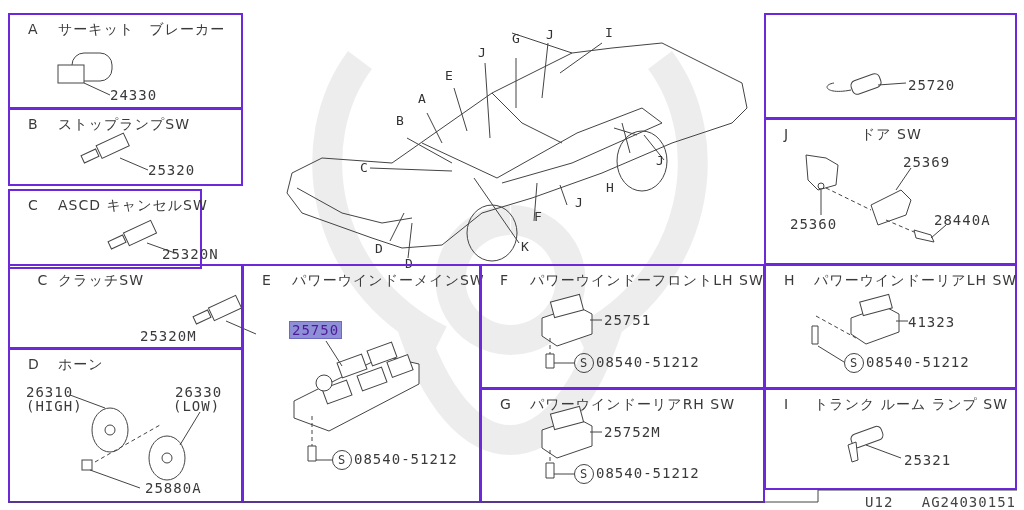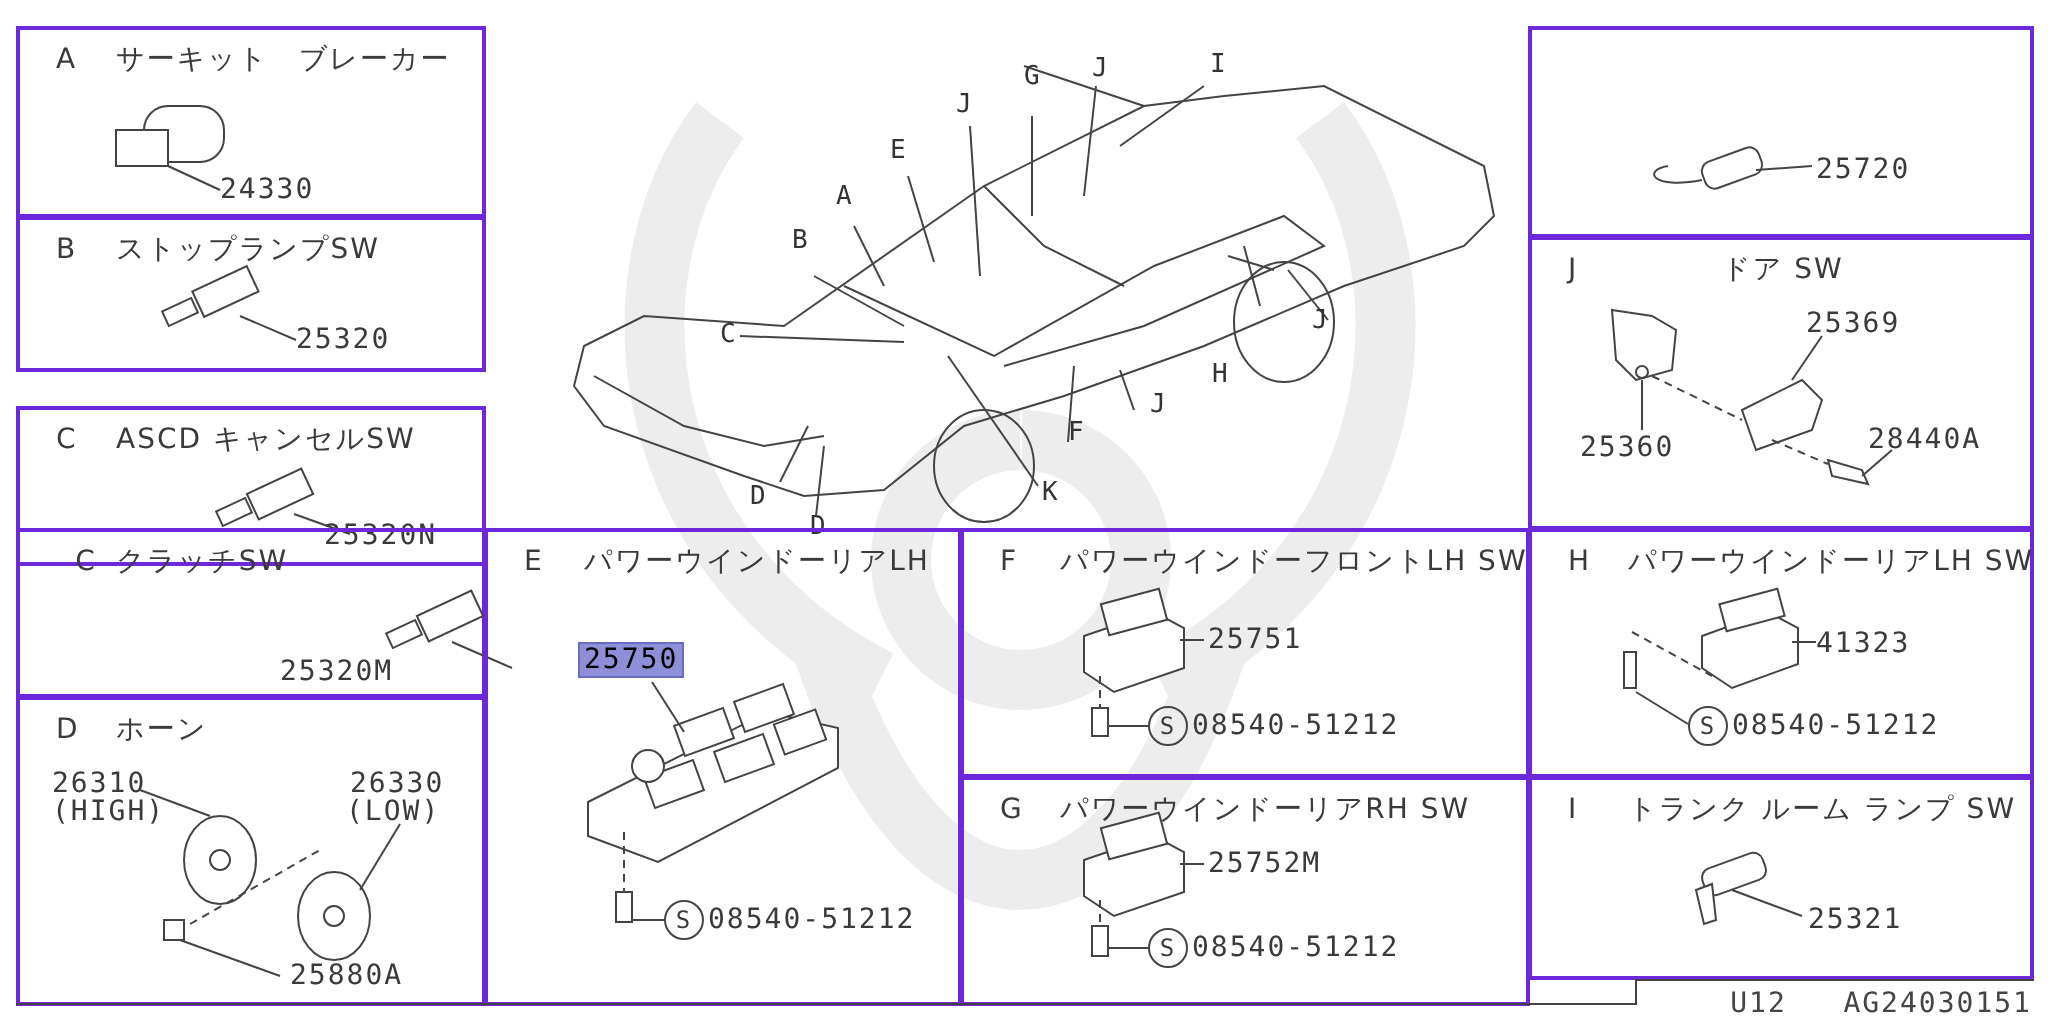--- a/index.html
+++ b/index.html
@@ -1,21 +1,21 @@
 <!DOCTYPE html>
 <html><head>
 <meta charset="utf-8">
 <style>
   html,body{margin:0;padding:0;background:#fff;}
   body{width:1024px;height:510px;position:relative;overflow:hidden;font-family:"DejaVu Sans",sans-serif;color:#333;}
   .cell{position:absolute;border:2px solid #6d28d9;box-sizing:border-box;background:transparent;}
   .title{position:absolute;left:18px;top:6px;font-size:14px;letter-spacing:1px;color:#3a3a3a;white-space:nowrap;}
   .title .key{display:inline-block;width:30px;}
   .pn{position:absolute;font-size:14px;color:#3a3a3a;letter-spacing:1px;white-space:nowrap;font-family:"DejaVu Sans Mono",monospace;}
-  .pn.hl{background:#8f8fd8;border:1px solid #6b6bc4;color:#000000;padding:0 2px;}
+  .pn.hl{background:#8f8fd8;border:1px solid #6b6bc4;color:#4c1d95;padding:0 2px;}
   svg{position:absolute;overflow:visible;}
   svg .ln{stroke:#444;stroke-width:1;fill:none;}
   svg .dash{stroke:#444;stroke-width:1;fill:none;stroke-dasharray:4 3;}
   svg .part{stroke:#444;stroke-width:1;fill:#fff;}
   .lbl{position:absolute;font-size:13px;color:#333;font-family:"DejaVu Sans Mono",monospace;}
   .s-circle{display:inline-block;width:18px;height:18px;border:1px solid #444;border-radius:50%;text-align:center;line-height:18px;font-size:12px;margin-right:2px;}
   .watermark{position:absolute;left:260px;top:20px;width:500px;height:480px;opacity:0.07;}
   .footer{position:absolute;right:8px;bottom:0px;font-size:14px;color:#444;letter-spacing:1px;font-family:"DejaVu Sans Mono",monospace;}
 </style>
 </head>
@@ -82,21 +82,21 @@
 <div class="cell" style="left:8px;top:108px;width:235px;height:78px;">
   <div class="title"><span class="key">B</span><span>ストップランプSW</span></div>
   <svg width="235" height="78">
     <rect class="part" x="88" y="30" width="30" height="14" transform="rotate(-25 100 37)"></rect>
     <rect class="part" x="72" y="42" width="16" height="8" transform="rotate(-25 80 46)"></rect>
     <line class="ln" x1="110" y1="48" x2="138" y2="60"></line>
   </svg>
   <span class="pn" style="left:138px;top:52px;">25320</span>
 </div>
 
-<div class="cell" style="left:8px;top:203px;width:235px;height:80px;padding-left:15px;">
+<div class="cell" style="left:8px;top:189px;width:194px;height:80px;padding-left:15px;">
   <div class="title"><span class="key">C</span><span>ASCD キャンセルSW</span></div>
   <svg width="235" height="80">
     <rect class="part" x="100" y="35" width="30" height="14" transform="rotate(-25 115 42)"></rect>
     <rect class="part" x="84" y="47" width="16" height="8" transform="rotate(-25 92 51)"></rect>
     <line class="ln" x1="122" y1="52" x2="150" y2="62"></line>
   </svg>
   <span class="pn" style="left:152px;top:55px;">25320N</span>
 </div>
 
 <div class="cell" style="left:8px;top:264px;width:235px;height:85px;text-align:center;">
@@ -123,21 +123,21 @@
     <line class="ln" x1="80" y1="120" x2="130" y2="138"></line>
   </svg>
   <span class="pn" style="left:16px;top:34px;">26310</span>
   <span class="pn" style="left:16px;top:48px;">(HIGH)</span>
   <span class="pn" style="left:165px;top:34px;">26330</span>
   <span class="pn" style="left:163px;top:48px;">(LOW)</span>
   <span class="pn" style="left:135px;top:130px;">25880A</span>
 </div>
 
 <div class="cell" style="left:242px;top:264px;width:239px;height:239px;">
-  <div class="title"><span class="key">E</span><span>パワーウインドーリアLH</span></div>
+  <div class="title"><span class="key">E</span><span>パワーウインドーメインSW</span></div>
   <svg width="239" height="239">
     <path class="part" d="M50 135 L140 90 L175 98 L175 118 L85 165 L50 152 Z"></path>
     <rect class="part" x="95" y="92" width="26" height="16" transform="rotate(-20 108 100)"></rect>
     <rect class="part" x="125" y="80" width="26" height="16" transform="rotate(-20 138 88)"></rect>
     <rect class="part" x="115" y="105" width="26" height="16" transform="rotate(-20 128 113)"></rect>
     <rect class="part" x="145" y="92" width="22" height="16" transform="rotate(-20 156 100)"></rect>
     <rect class="part" x="80" y="118" width="26" height="16" transform="rotate(-20 93 126)"></rect>
     <circle class="part" cx="80" cy="117" r="8"></circle>
     <line class="ln" x1="82" y1="75" x2="98" y2="100"></line>
     <line class="dash" x1="68" y1="150" x2="68" y2="180"></line>

